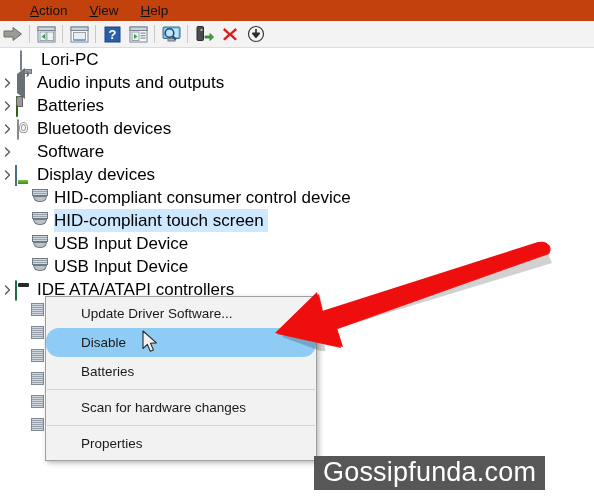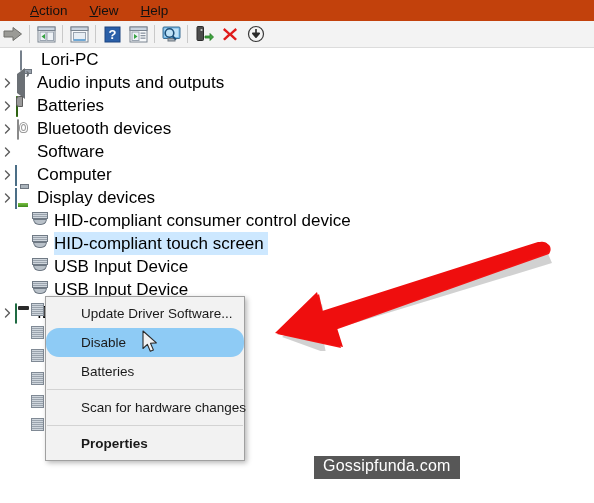--- a/index.html
+++ b/index.html
@@ -193,37 +193,37 @@
     border:1px solid #1f6b42;border-radius:2px;box-sizing:border-box;
   }
   .i-ide:after{
     content:"";position:absolute;left:2px;top:2px;width:11px;height:4px;
     background:#2a2a2a;border-radius:1px;
   }
 
   
   #ctxmenu{
     position:absolute;
-    left:45px;top:296px;width:200px;
+    left:45px;top:296px;width:272px;
     background:#f2f2f2;
     border:1px solid #a0a0a0;
     box-shadow:2px 2px 5px rgba(0,0,0,.28);
     z-index:40;
     padding:2px 0;
     box-sizing:border-box;
   }
   .mi{
     height:29px;line-height:29px;
     font-size:13.5px;color:#1a1a1a;
     padding-left:35px;
     white-space:nowrap;
     cursor:default;
     position:relative;
   }
-  .mi.bold{font-weight:bold;}
+  .mi.bold{font-weight:normal;}
   .mi.hl{
     background:#8ecbf5;
     border-radius:13px;
   }
   .msep{
     height:1px;background:#d3d3d3;margin:3px 1px;
   }
 
   
   #cursor{
@@ -234,21 +234,21 @@
   
   #redarrow{
     position:absolute;left:255px;top:236px;z-index:55;pointer-events:none;
   }
 
   
   #watermark{
     position:absolute;left:314px;top:456px;
     background:#575757;
     color:#ffffff;
-    font-size:16px;
+    font-size:27px;
     font-family:"Liberation Sans", sans-serif;
     padding:2px 9px 4px 9px;
     letter-spacing:.2px;
     z-index:70;
     white-space:nowrap;
     line-height:1.05;
   }
 
   
   .peek{
@@ -402,29 +402,20 @@
   <div class="row lvl1">
     <span class="chev">
       <svg width="7" height="10" viewBox="0 0 7 10">
           <path d="M1.5 1 L5.5 5 L1.5 9" fill="none" stroke="#5c5c5c" stroke-width="1.4" stroke-linecap="round" stroke-linejoin="round"></path>
         </svg>
     </span>
     <span class="ico"><span class="i-bt"></span></span>
     <span class="lbl">Software</span>
   </div>
 
-  <div class="row lvl1">
-    <span class="chev">
-      <svg width="7" height="10" viewBox="0 0 7 10">
-          <path d="M1.5 1 L5.5 5 L1.5 9" fill="none" stroke="#5c5c5c" stroke-width="1.4" stroke-linecap="round" stroke-linejoin="round"></path>
-        </svg>
-    </span>
-    <span class="ico"><span class="i-monitor"></span></span>
-    <span class="lbl">Computer</span>
-  </div>
 
 
   <div class="row lvl1">
     <span class="chev">
       <svg width="7" height="10" viewBox="0 0 7 10">
           <path d="M1.5 1 L5.5 5 L1.5 9" fill="none" stroke="#5c5c5c" stroke-width="1.4" stroke-linecap="round" stroke-linejoin="round"></path>
         </svg>
     </span>
     <span class="ico"><span class="i-display"></span></span>
     <span class="lbl">Display devices</span>

